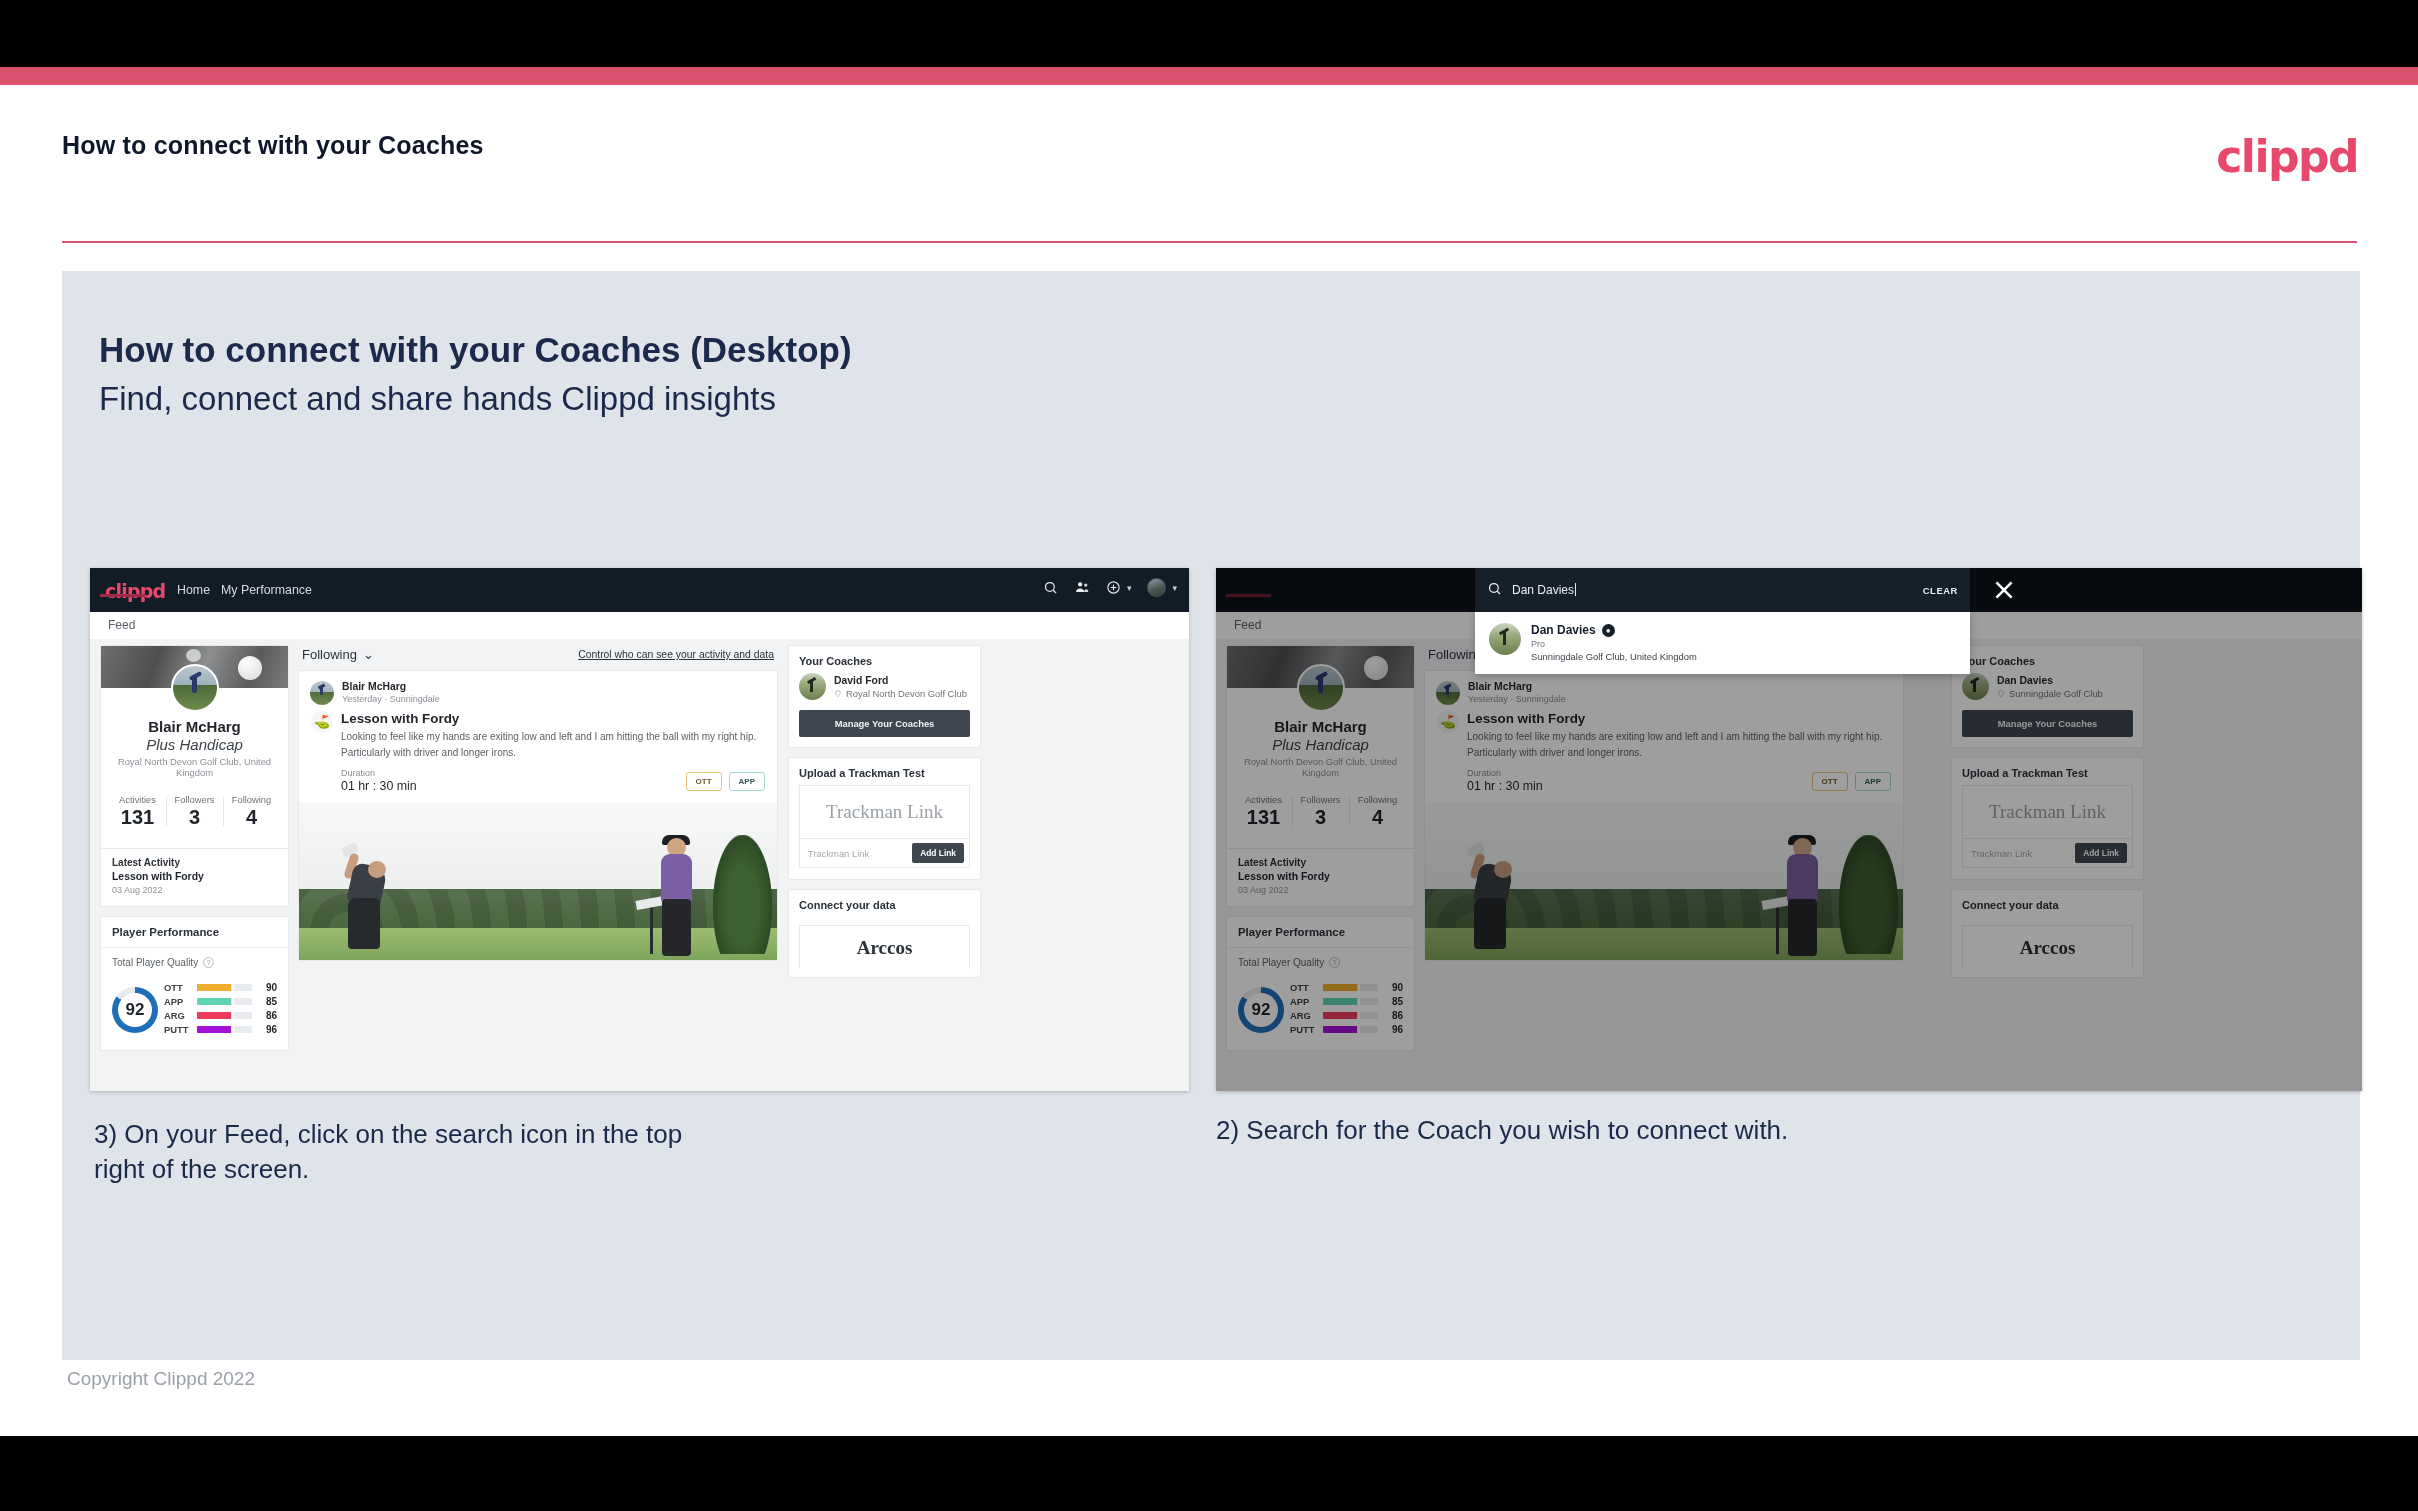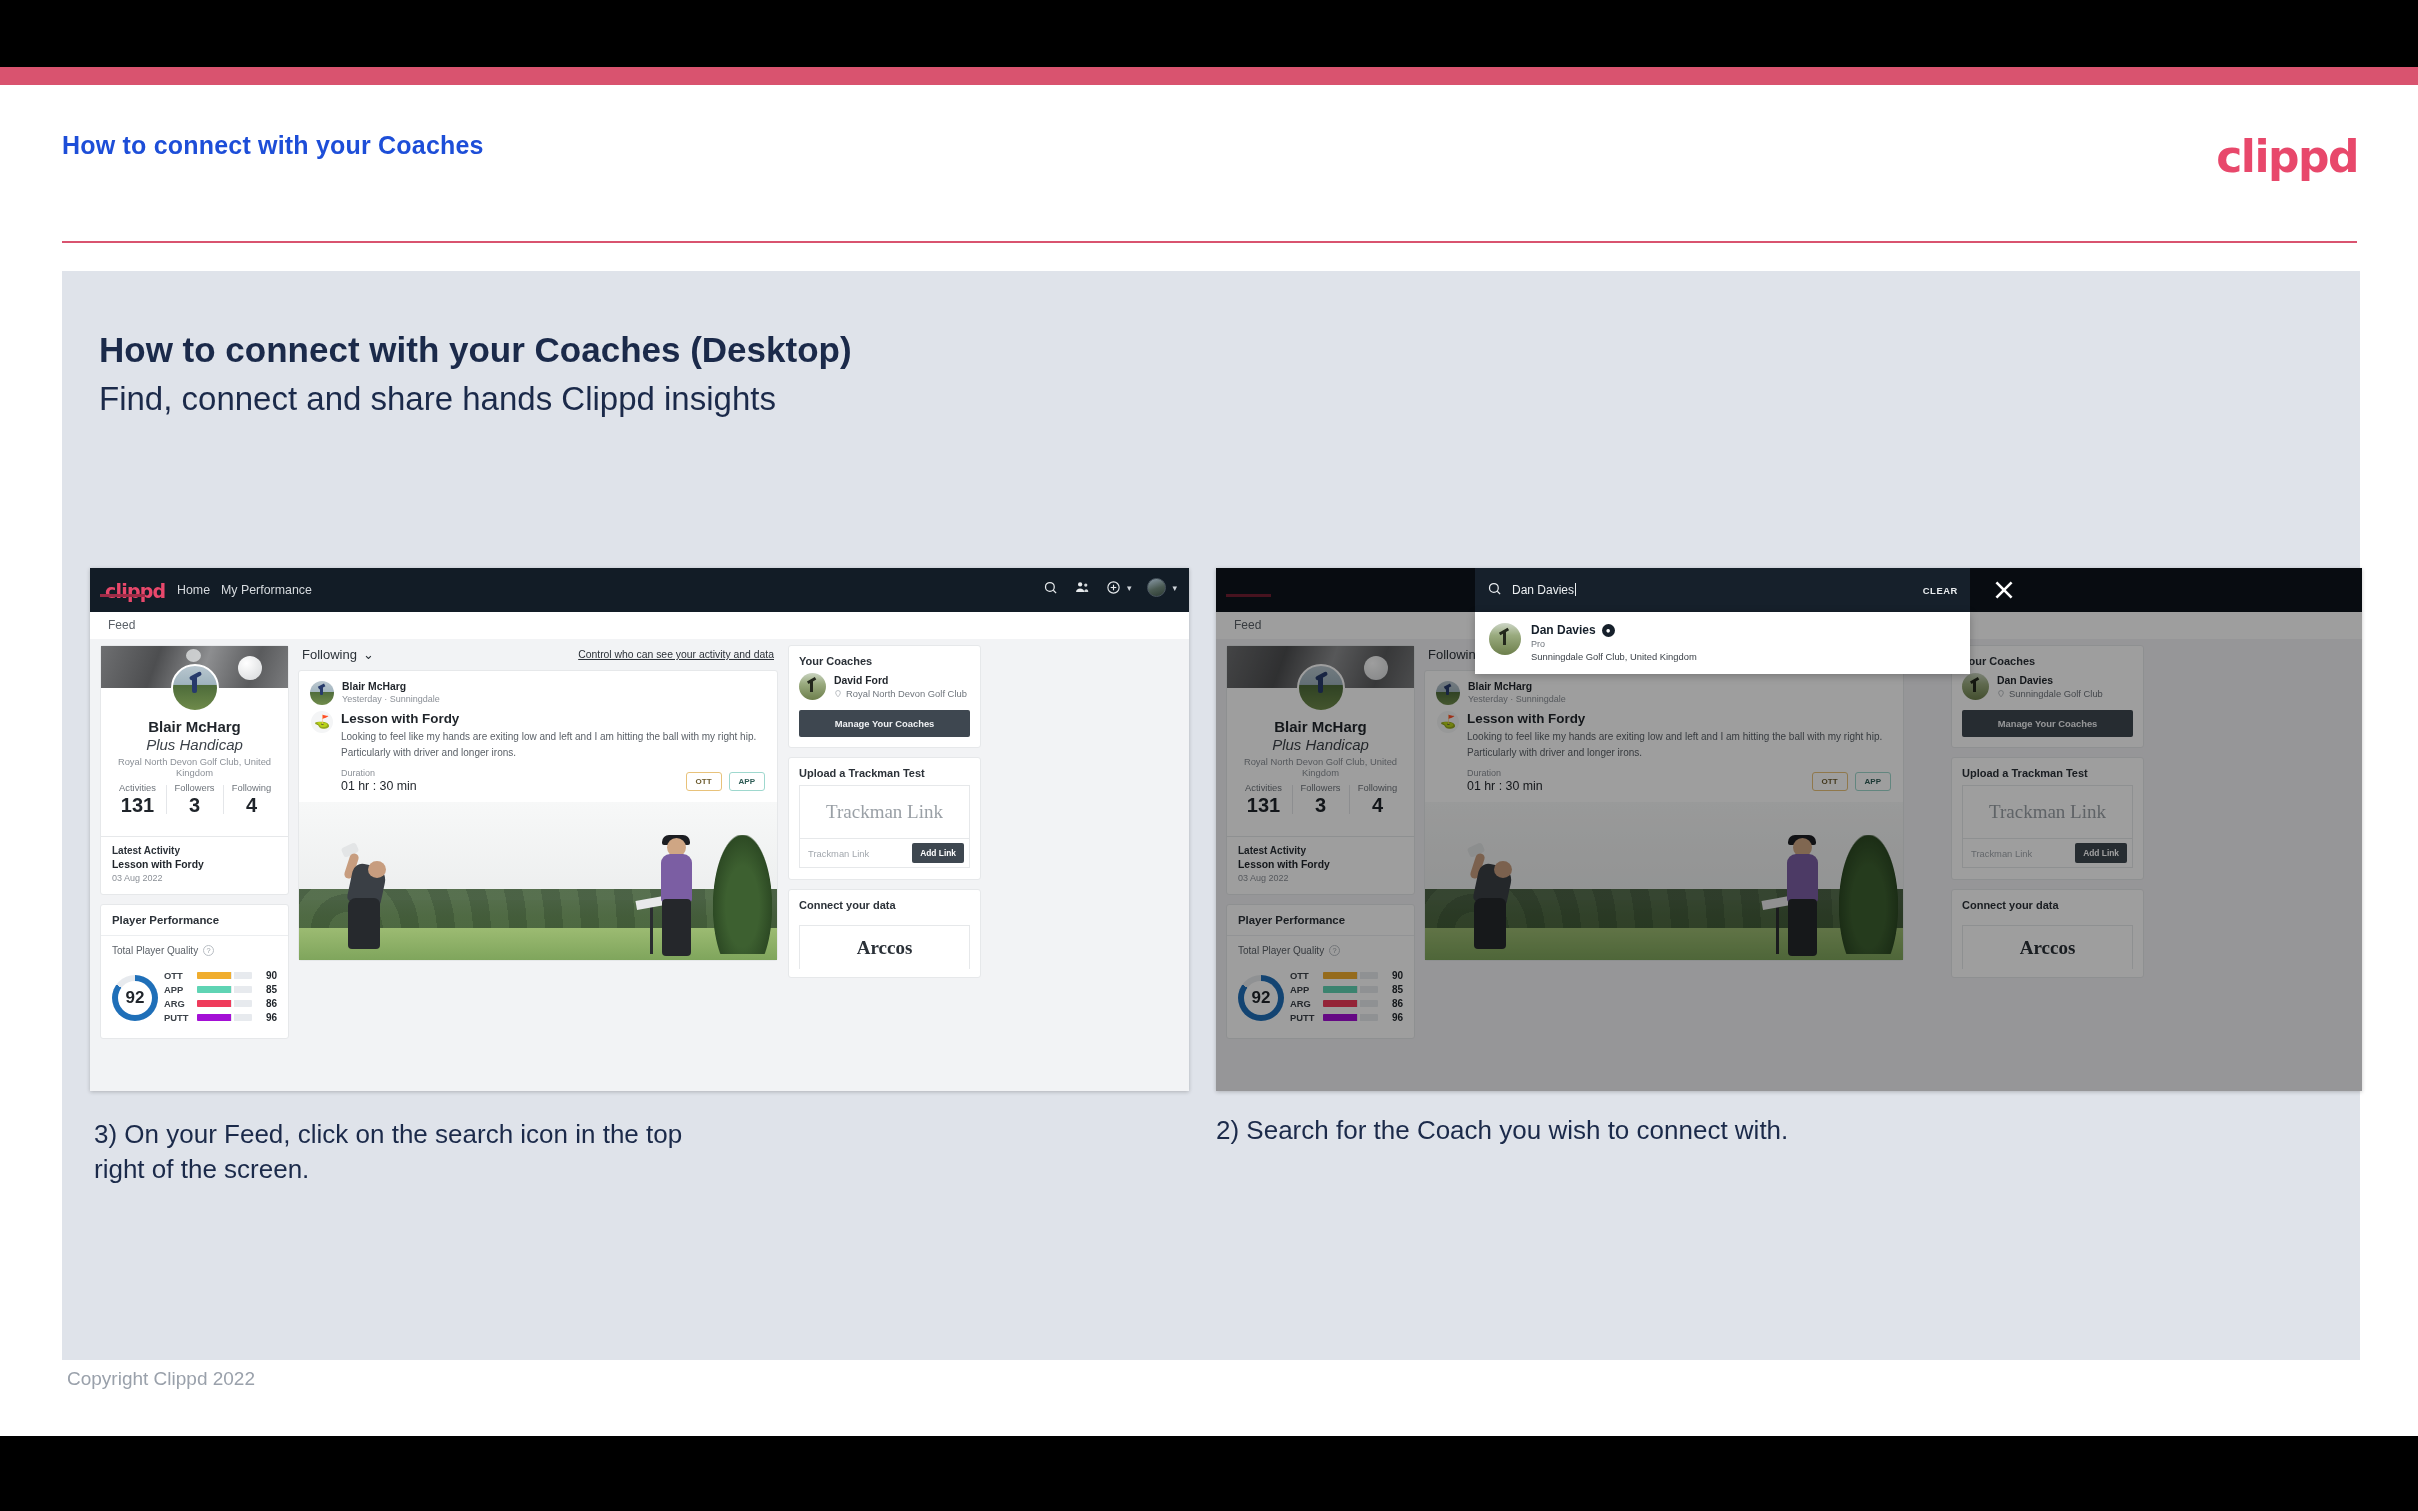--- a/index.html
+++ b/index.html
@@ -4,21 +4,21 @@
 <style>
   * { box-sizing: border-box; margin: 0; padding: 0; }
   html, body { width: 2419px; height: 1512px; background: #ffffff; }
   body { font-family: "Liberation Sans", sans-serif; overflow: hidden; position: relative; }
 
   .bar-black-top { position: absolute; left: 0; top: 0; width: 2419px; height: 67px; background: #000000; }
   .bar-pink { position: absolute; left: 0; top: 67px; width: 2419px; height: 18px; background: #d9536f; }
   .bar-black-bottom { position: absolute; left: 0; top: 1436px; width: 2419px; height: 76px; background: #000000; }
 
   .deck-header { position: absolute; left: 0; top: 85px; width: 2419px; height: 158px; background: #ffffff; }
-  .deck-title { position: absolute; left: 62px; top: 131px; font-size: 25px; font-weight: 700; color: #1d4ed8; letter-spacing: 0.2px; }
+  .deck-title { position: absolute; left: 62px; top: 131px; font-size: 25px; font-weight: 700; color: #0f172a; letter-spacing: 0.2px; }
   .logo { position: absolute; right: 61px; top: 131px; font-size: 44px; font-weight: 800; color: #e8486b; letter-spacing: -1.5px; font-family: "DejaVu Sans", sans-serif; }
   .header-rule { position: absolute; left: 62px; top: 241px; width: 2295px; height: 2px; background: #d9536f; }
 
   .panel { position: absolute; left: 62px; top: 271px; width: 2298px; height: 1089px; background: #dfe3ea; }
 
   .panel-h1 { position: absolute; left: 99px; top: 330px; font-size: 35px; font-weight: 700; color: #1b2a4a; }
   .panel-h2 { position: absolute; left: 99px; top: 380px; font-size: 33px; font-weight: 400; color: #1b2a4a; }
 
   .copyright { position: absolute; left: 67px; top: 1368px; font-size: 19px; color: #9aa1ab; }
 
@@ -56,21 +56,21 @@
   .prof-av { position: absolute; left: 50%; margin-left: -24px; top: 18px; width: 48px; height: 48px; border-radius: 50%; border: 2px solid #fff;
              background: linear-gradient(180deg,#b8c6cf 0%,#9fb3bd 42%,#4d6b3a 43%,#6e8a4a 100%); overflow: hidden; }
   .prof-av .golfer { position: absolute; left: 19px; top: 10px; width: 5px; height: 17px; background: #273a6b; border-radius: 2px; }
   .prof-av .golfer2 { position: absolute; left: 16px; top: 8px; width: 13px; height: 4px; background: #273a6b; border-radius: 2px; transform: rotate(-28deg); }
 
   .prof-body { padding: 30px 8px 10px; text-align: center; }
   .prof-name { font-size: 15px; font-weight: 700; color: #1f242a; }
   .prof-sub { font-size: 15px; color: #3c4249; margin-top: 1px; font-style: italic; }
   .prof-club { font-size: 9.4px; color: #8b9097; margin-top: 3px; }
 
-  .stats { display: flex; margin-top: 4px; }
+  .stats { display: flex; margin-top: 16px; }
   .stat { flex: 1; text-align: center; position: relative; }
   .stat + .stat::before { content:""; position:absolute; left:0; top:3px; bottom:3px; width:1px; background:#e4e6e9; }
   .stat-lbl { font-size: 9.4px; color: #6f757c; }
   .stat-val { font-size: 20px; font-weight: 700; color: #1f242a; margin-top: 1px; }
 
   .divider { height: 1px; background: #e6e8ea; margin-top: 9px; }
   .latest { padding: 8px 11px 11px; text-align: left; }
   .latest-lbl { font-size: 10px; font-weight: 700; color: #2b3138; }
   .latest-val { font-size: 10.4px; font-weight: 700; color: #1f242a; margin-top: 3px; }
   .latest-date { font-size: 9px; color: #8b9097; margin-top: 3px; }

